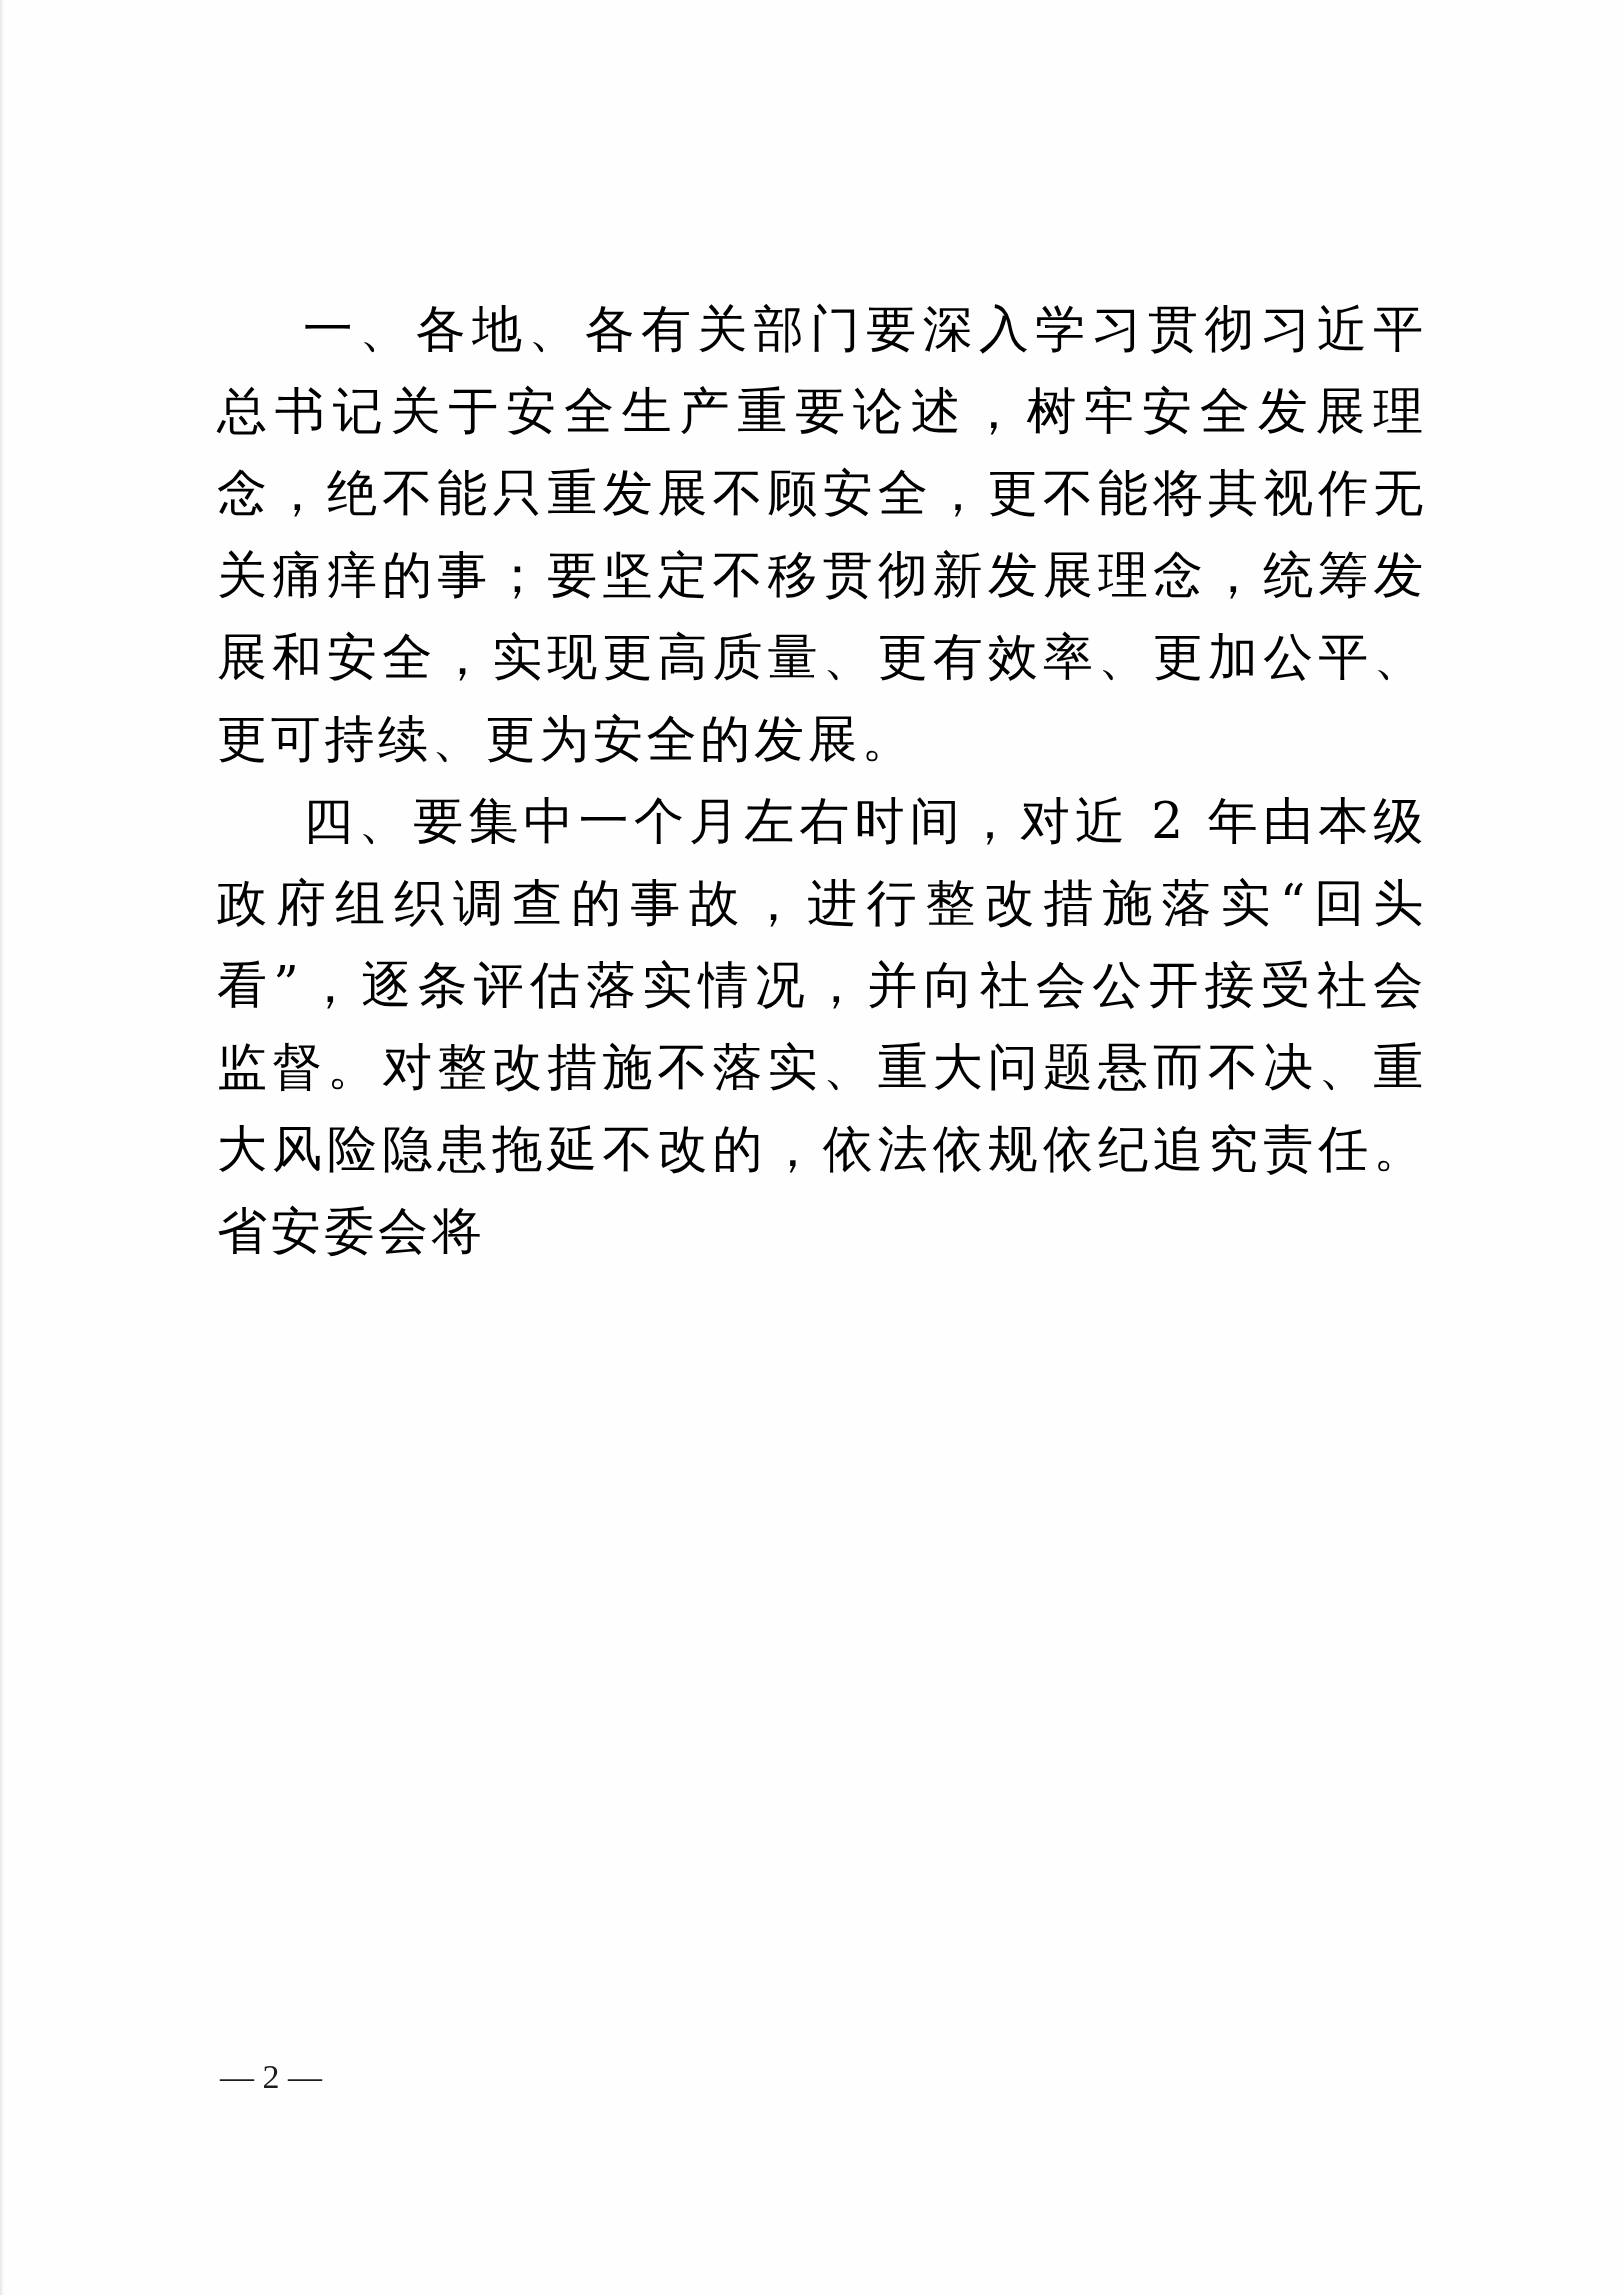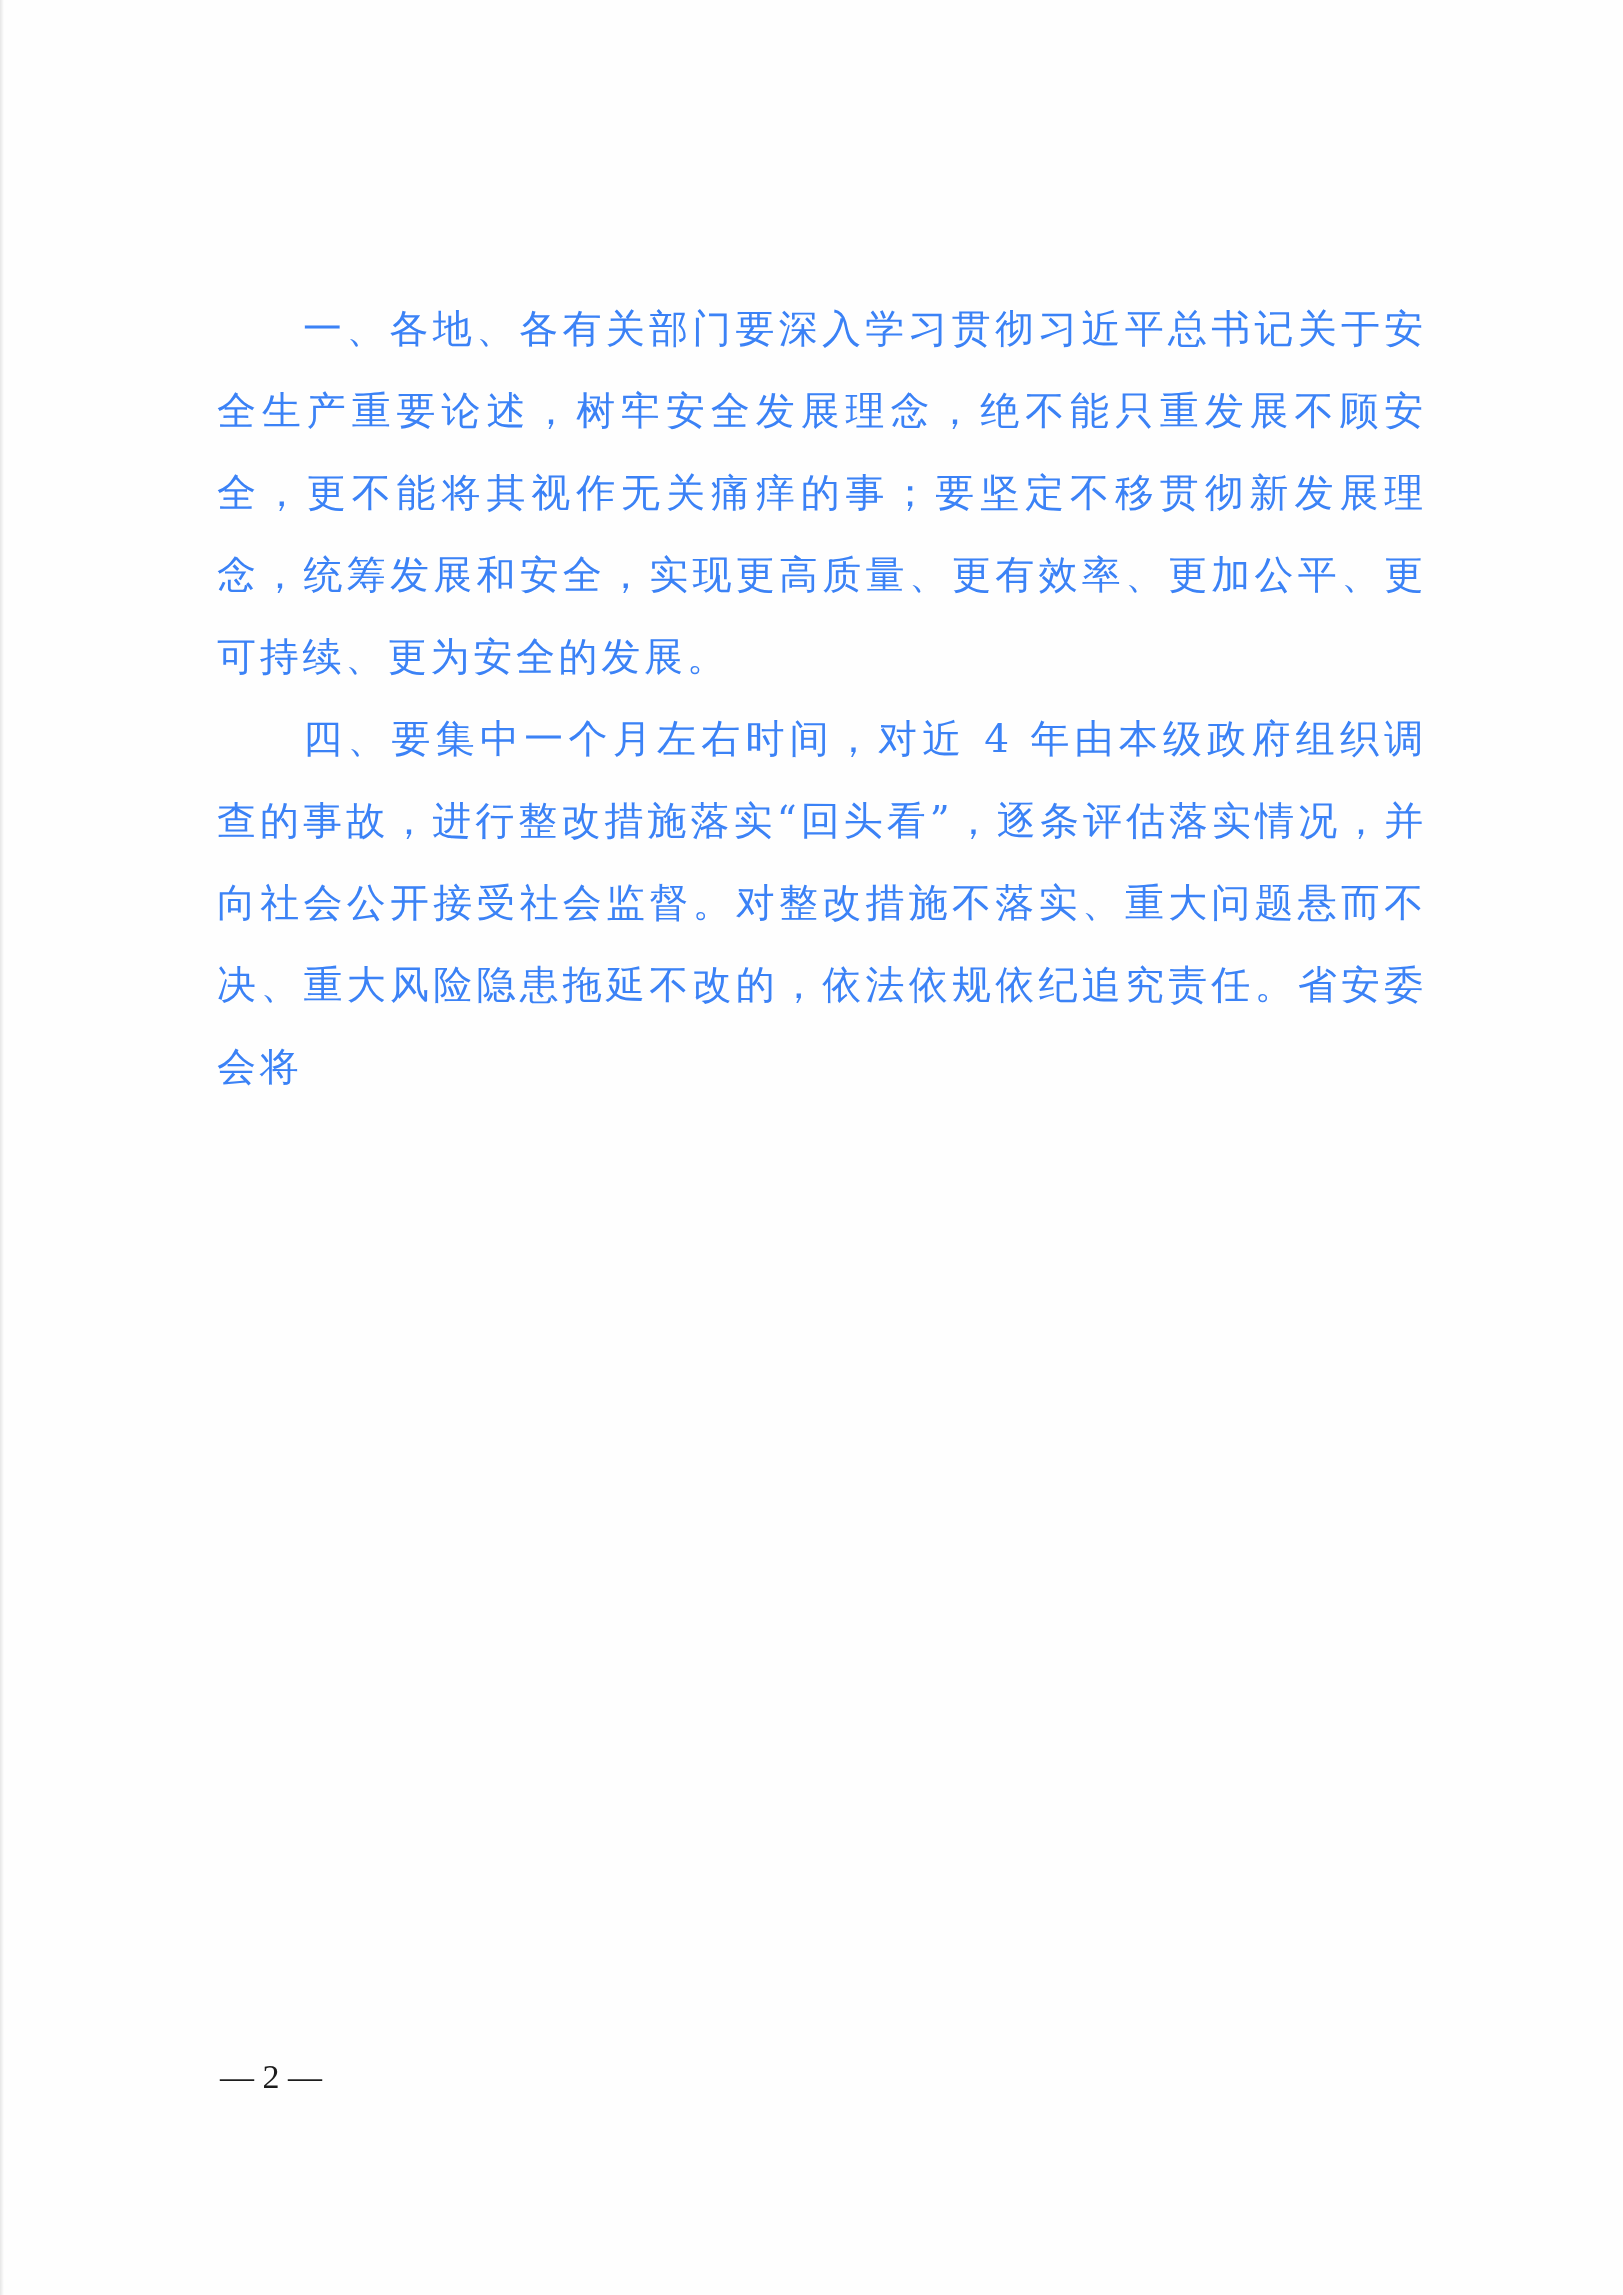--- a/index.html
+++ b/index.html
@@ -26,23 +26,23 @@
       width: 3.9px;
       height: 2295px;
       background: linear-gradient(to right, #e6e6e6, #fefefe);
     }
     .body-text {
       position: absolute;
       left: 217px;
       top: 288px;
       width: 1210px;
       font-family: "DejaVu Serif", "Liberation Serif", serif;
-      font-size: 39px;
+      font-size: 50px;
       line-height: 82px;
-      color: #3b82f6;
+      color: #000000;
       text-align: justify;
       text-justify: inter-character;
       word-break: break-all;
       letter-spacing: 3.7px;
     }
     .para {
       margin: 0;
       text-indent: 86px;
       text-align-last: left;
     }
@@ -58,18 +58,18 @@
     }
   </style>
 </head>
 <body>
 
 <div class="page">
   <div class="scan-edge"></div>
 
   <div class="body-text">
     <p class="para">一、各地、各有关部门要深入学习贯彻习近平总书记关于安全生产重要论述，树牢安全发展理念，绝不能只重发展不顾安全，更不能将其视作无关痛痒的事；要坚定不移贯彻新发展理念，统筹发展和安全，实现更高质量、更有效率、更加公平、更可持续、更为安全的发展。</p>
-    <p class="para">四、要集中一个月左右时间，对近 4 年由本级政府组织调查的事故，进行整改措施落实“回头看”，逐条评估落实情况，并向社会公开接受社会监督。对整改措施不落实、重大问题悬而不决、重大风险隐患拖延不改的，依法依规依纪追究责任。省安委会将</p>
+    <p class="para">四、要集中一个月左右时间，对近 2 年由本级政府组织调查的事故，进行整改措施落实“回头看”，逐条评估落实情况，并向社会公开接受社会监督。对整改措施不落实、重大问题悬而不决、重大风险隐患拖延不改的，依法依规依纪追究责任。省安委会将</p>
   </div>
 
   <div class="footer-page-number">— 2 —</div>
 </div>
 
 
 </body></html>

